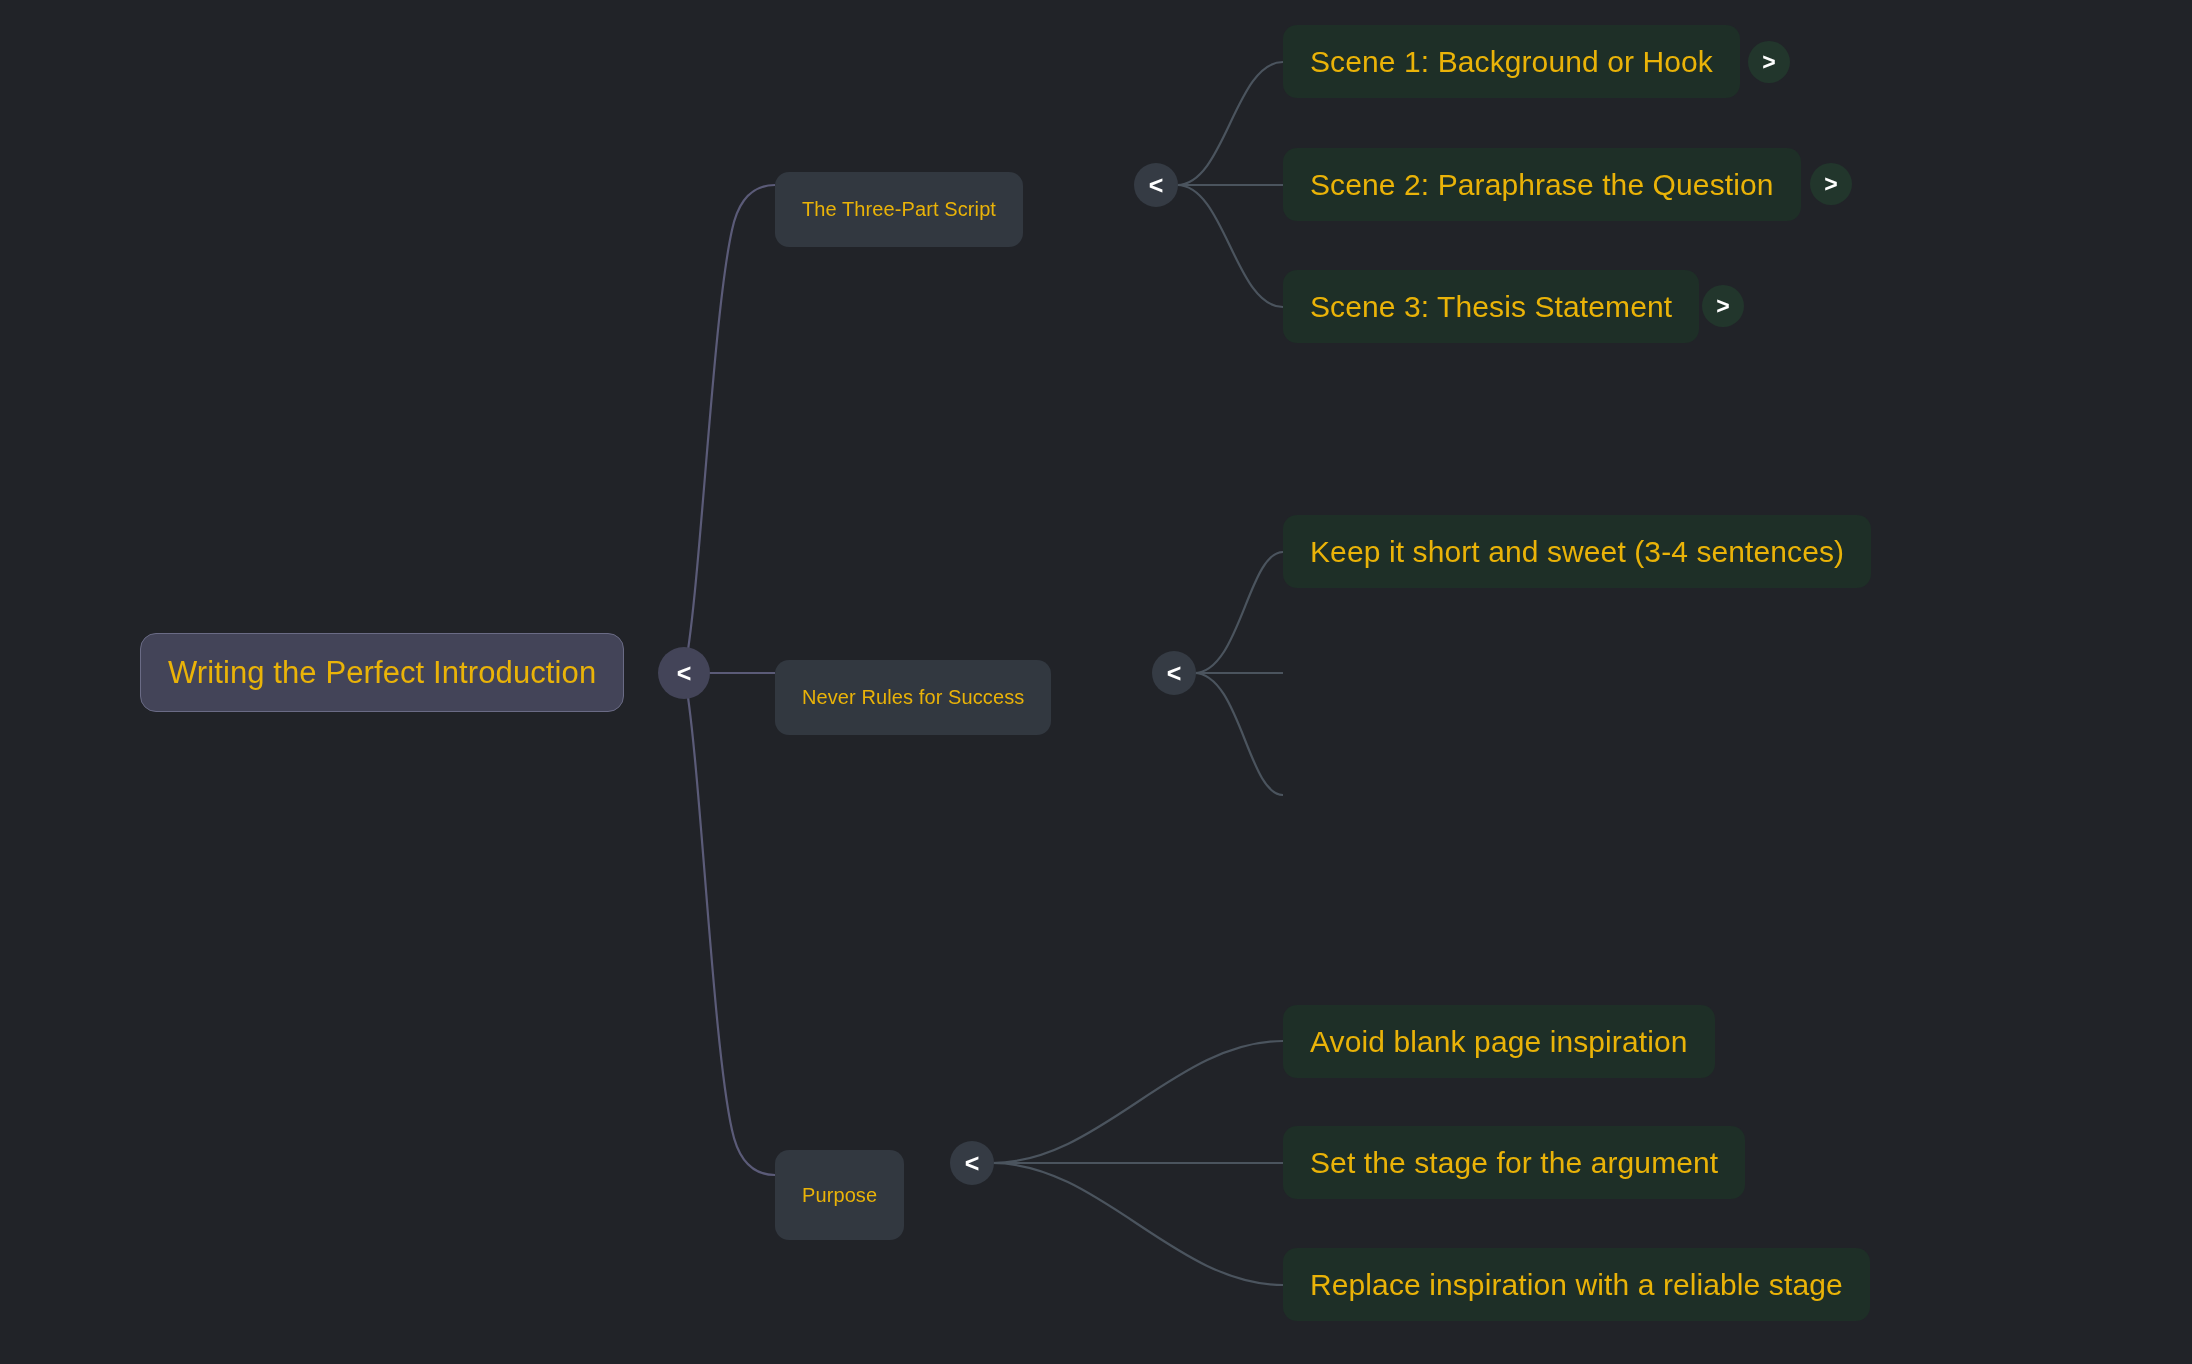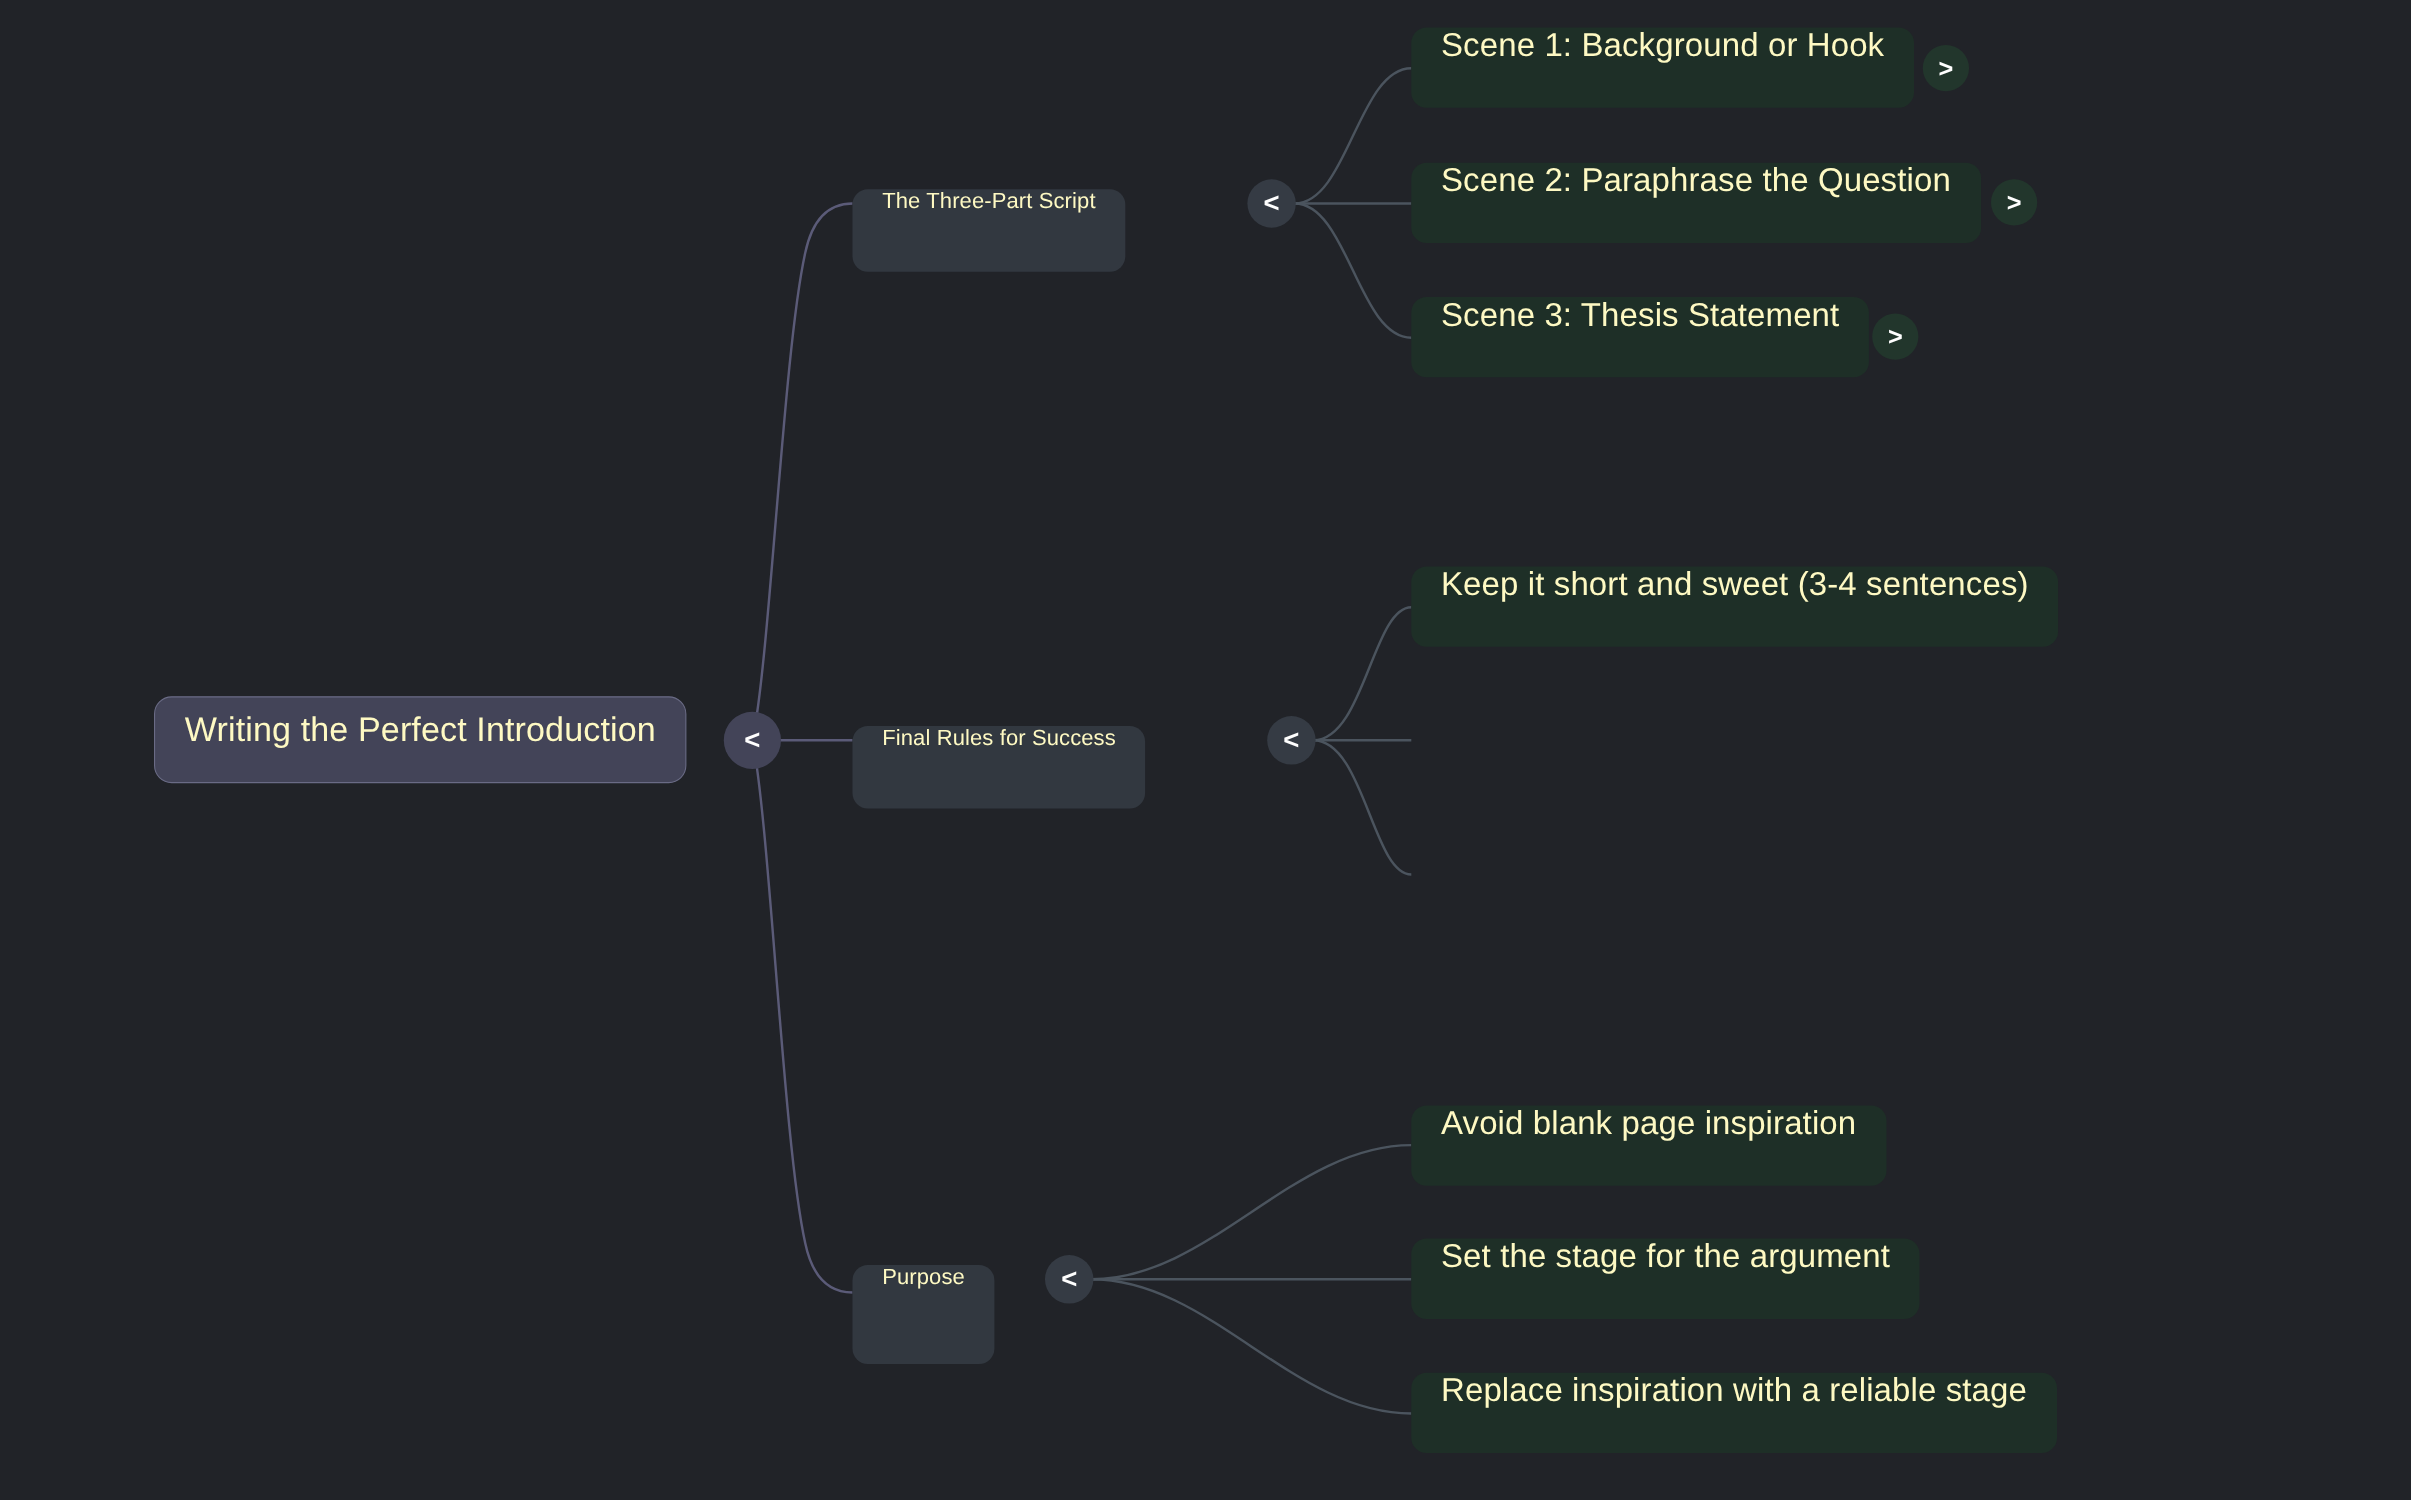--- a/index.html
+++ b/index.html
@@ -27,23 +27,24 @@
     top: 0;
     width: 2192px;
     height: 1364px;
     pointer-events: none;
   }
 
   .node {
     position: absolute;
     box-sizing: border-box;
     display: flex;
+    align-items: center;
     border-radius: 14px;
     white-space: nowrap;
-    color: #fef9c3;
+    color: #eab308;
     letter-spacing: 0.1px;
   }
 
   .node-root {
     background: #434458;
     border: 1px solid #6a6b85;
     border-radius: 16px;
     font-size: 31px;
     padding: 12px 27px;
   }
@@ -141,21 +142,21 @@
   </div>
 
   <div class="node node-leaf" style="left:1283px; top:270px; height:73px;">
     <span>Scene 3: Thesis Statement</span>
   </div>
   <div class="toggle toggle-leaf" style="left:1702px; top:285px; width:42px; height:42px;">
     <span>&gt;</span>
   </div>
 
   <div class="node node-branch" style="left:775px; top:636px; height:75px;">
-    <span>Final Rules for Success</span>
+    <span>Never Rules for Success</span>
   </div>
   <div class="toggle toggle-branch" style="left:1152px; top:651px; width:44px; height:44px;">
     <span>&lt;</span>
   </div>
 
   <div class="node node-leaf" style="left:1283px; top:515px; height:73px;">
     <span>Keep it short and sweet (3-4 sentences)</span>
   </div>
 
 

